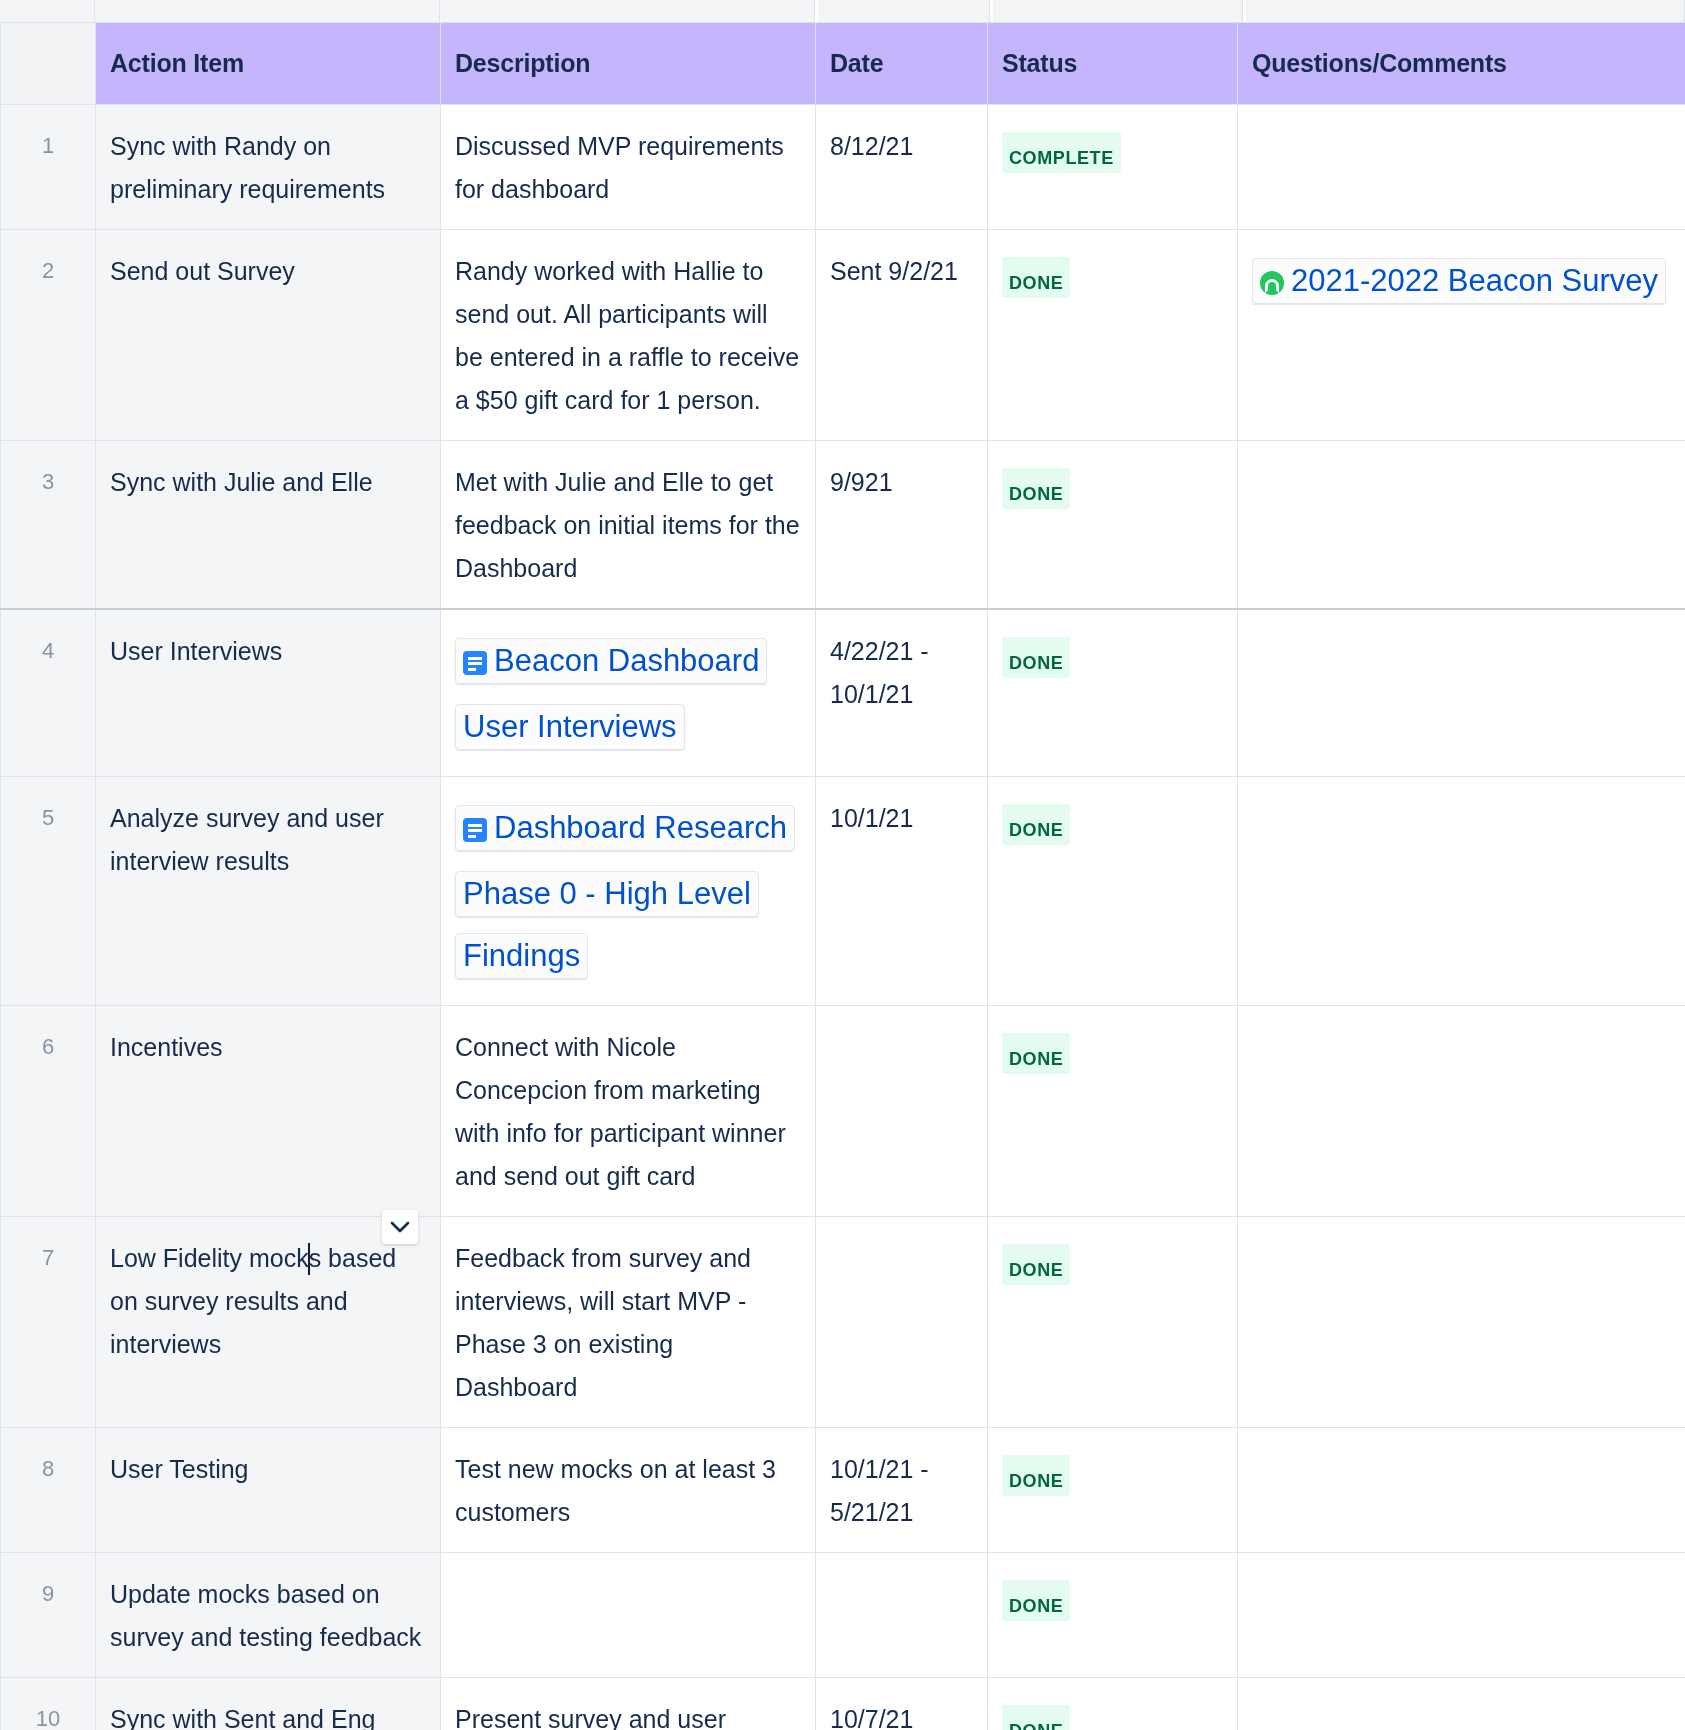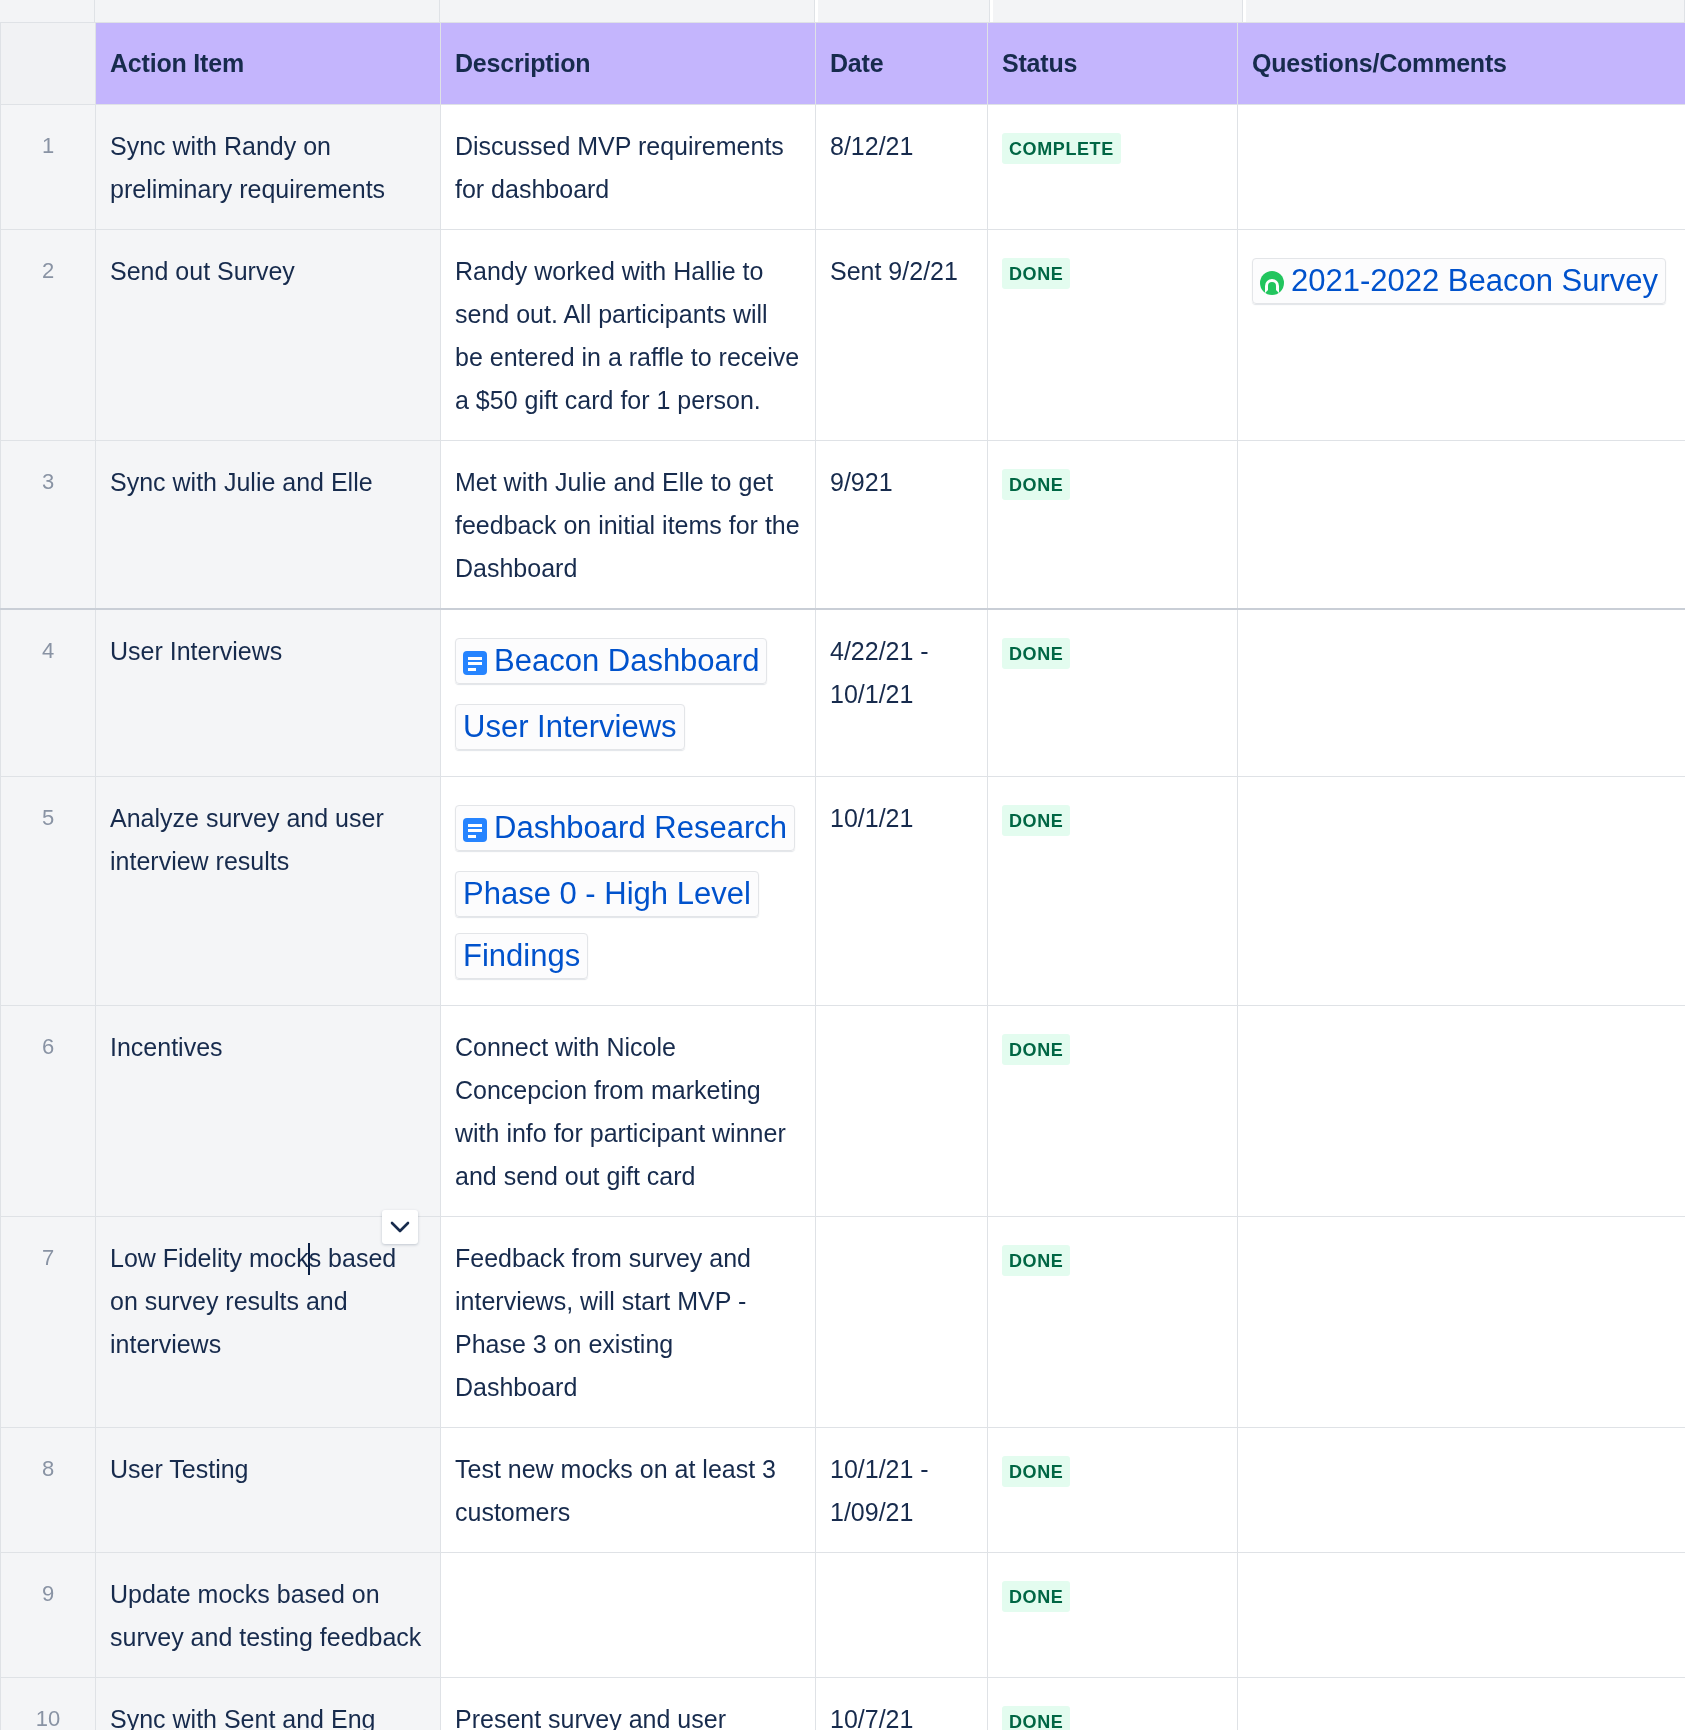--- a/index.html
+++ b/index.html
@@ -99,21 +99,21 @@
   
   tr.sel-edge > td { border-top: 2px solid #c9ced6; }
 
   .status-pill {
     display: inline-block;
     background: #e3fcef;
     color: #006644;
     font-size: 18px;
     font-weight: bold;
     letter-spacing: 0.6px;
-    padding: 7px 7px 4px 7px;
+    padding: 17px 7px 4px 7px;
     border-radius: 3px;
     line-height: 1.1;
     margin-top: 7px;
   }
 
   .smartlink {
     display: inline;
     color: #0052cc;
     font-size: 31px;
     line-height: 2.0;
@@ -340,21 +340,21 @@
         <td class="stat">
           <span class="status-pill">DONE</span>
         </td>
         <td class="ques"></td>
       </tr>
 
       <tr>
         <td class="num">8</td>
         <td class="item">User Testing</td>
         <td class="desc">Test new mocks on at least 3 customers</td>
-        <td class="date">10/1/21 - 1/09/21</td>
+        <td class="date">10/1/21 - 5/21/21</td>
         <td class="stat">
           <span class="status-pill">DONE</span>
         </td>
         <td class="ques"></td>
       </tr>
 
       <tr>
         <td class="num">9</td>
         <td class="item">Update mocks based on survey and testing feedback</td>
         <td class="desc"></td>

